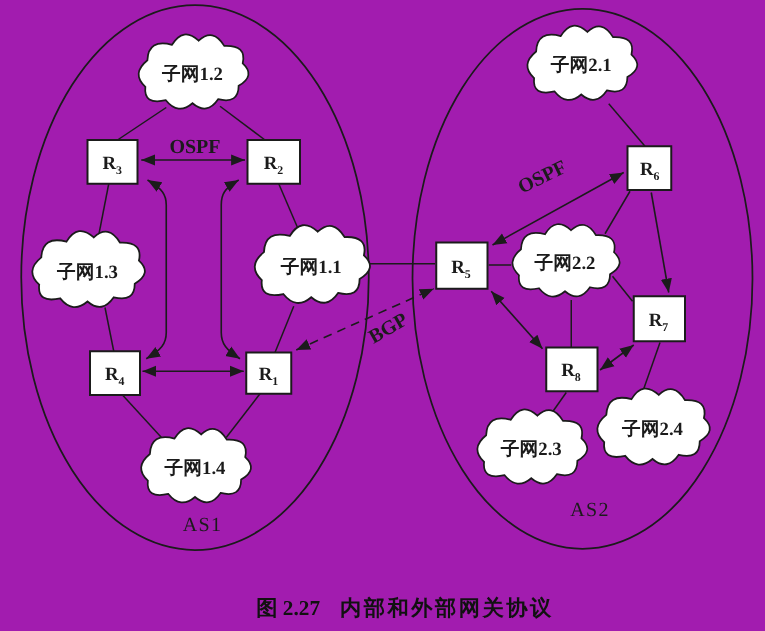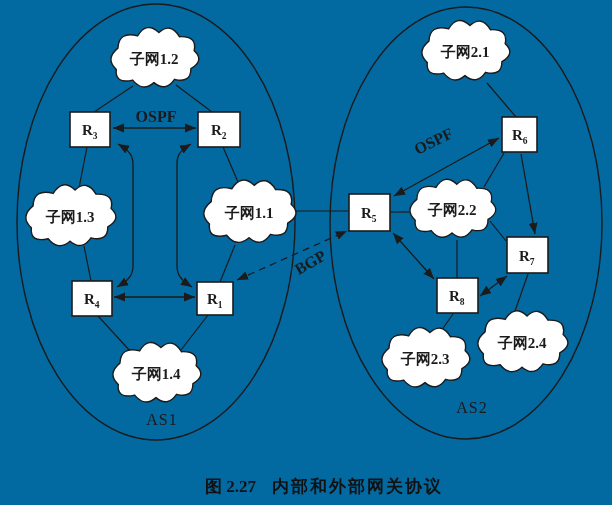--- a/index.html
+++ b/index.html
@@ -1,16 +1,16 @@
 <!DOCTYPE html>
 <html><head>
 <meta charset="utf-8">
 <style>
   html,body{margin:0;padding:0;background:#ffffff;}
-  .stage{position:relative;width:612px;height:505px;background:#0369a1;overflow:hidden;
+  .stage{position:relative;width:612px;height:505px;background:#a21caf;overflow:hidden;
          font-family:"Liberation Serif", serif;}
   svg{position:absolute;left:0;top:0;}
   .outline{fill:none;stroke:#1b1b1b;stroke-width:1.4;}
   .link{fill:none;stroke:#1b1b1b;stroke-width:1.2;}
   .arrow{fill:none;stroke:#1b1b1b;stroke-width:1.3;}
   .dashed{stroke-dasharray:7 5;}
   .box{fill:#ffffff;stroke:#1b1b1b;stroke-width:1.6;}
   .router-t{font:bold 15px "Liberation Serif", serif;fill:#1b1b1b;}
   .router-sub{font:bold 9.5px "Liberation Serif", serif;}
   .cloud-t{font:bold 15px "Liberation Serif", serif;fill:#1b1b1b;text-anchor:middle;}

